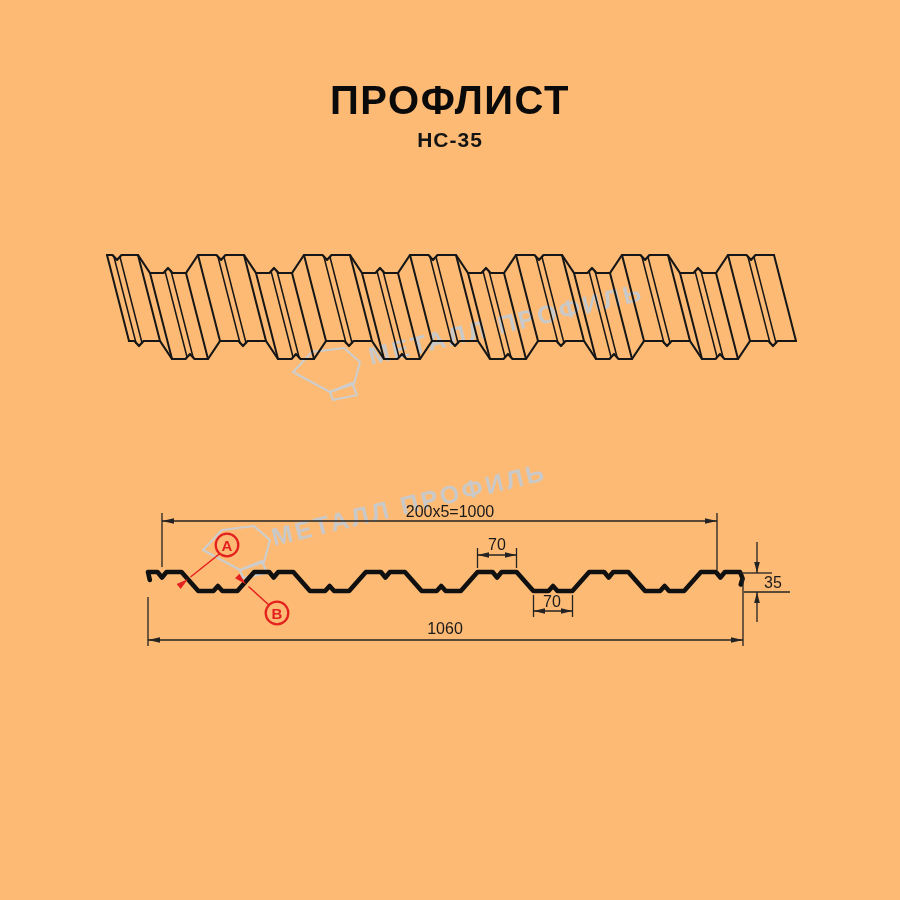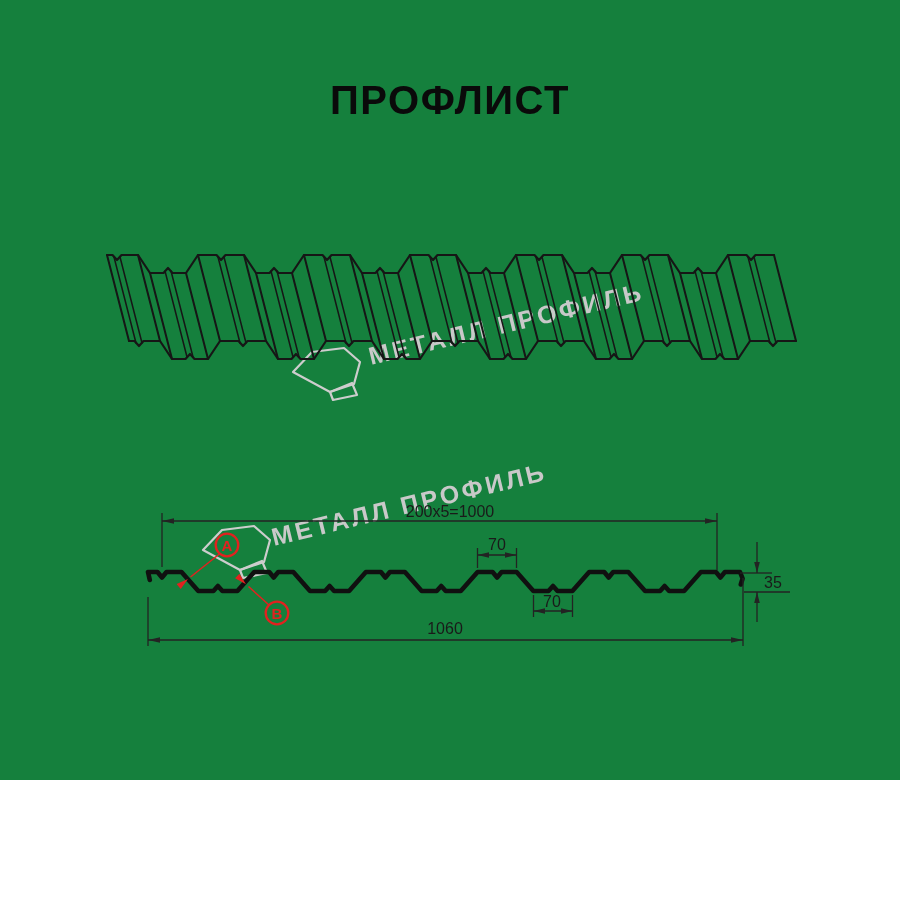--- a/index.html
+++ b/index.html
@@ -1,16 +1,16 @@
 <!DOCTYPE html>
 <html><head>
 <meta charset="utf-8">
 <style>
   html,body{margin:0;padding:0;background:#fff;}
-  #canvas{position:relative;width:900px;height:780px;background:#15803d;overflow:hidden;
+  #canvas{position:relative;width:900px;height:900px;background:#fdba74;overflow:hidden;
           font-family:"Liberation Sans",sans-serif;}
   .abs{position:absolute;left:0;width:900px;text-align:center;}
   #title{top:78px;font-size:40px;font-weight:700;letter-spacing:1.5px;color:#0a0a0a;}
   #subtitle{top:128px;font-size:21px;font-weight:700;letter-spacing:1px;color:#141414;}
   #footer-note{top:799px;font-size:17px;font-weight:700;letter-spacing:.5px;color:#101010;}
   svg{position:absolute;top:0;left:0;}
   .wm-text{font-size:25px;font-weight:700;letter-spacing:3px;fill:#c9c9c9;}
   .wm-logo{fill:none;stroke:#cdcdcd;stroke-width:2.2;stroke-linejoin:round;}
   .thick{fill:none;stroke:#101010;stroke-width:4.6;stroke-linejoin:round;stroke-linecap:round;}
   .thin{stroke:#232323;stroke-width:1.3;fill:none;}
@@ -19,20 +19,21 @@
   .red{stroke:#e3211f;fill:none;}
   .redtxt{font-size:15px;font-weight:700;fill:#e3211f;}
   .redah{fill:#e3211f;stroke:none;}
 </style>
 </head>
 <body>
 
 <div id="canvas">
 
   <div id="title" class="abs">ПРОФЛИСТ</div>
+  <div id="subtitle" class="abs">НС-35</div>
 
   <svg width="900" height="900" viewBox="0 0 900 900">
 
     <g>
       <path class="wm-logo" transform="translate(291,346)" d="M2,26 L21,6 L53,2 L69,16 L63,38 L39,46 Z"></path>
       <path class="wm-logo" transform="translate(291,346)" d="M39,46 L61,37 L66,49 L42,54 Z"></path>
       <text class="wm-text" transform="translate(371,365) rotate(-13.4)">МЕТАЛЛ ПРОФИЛЬ</text>
     </g>
 
     <g>

